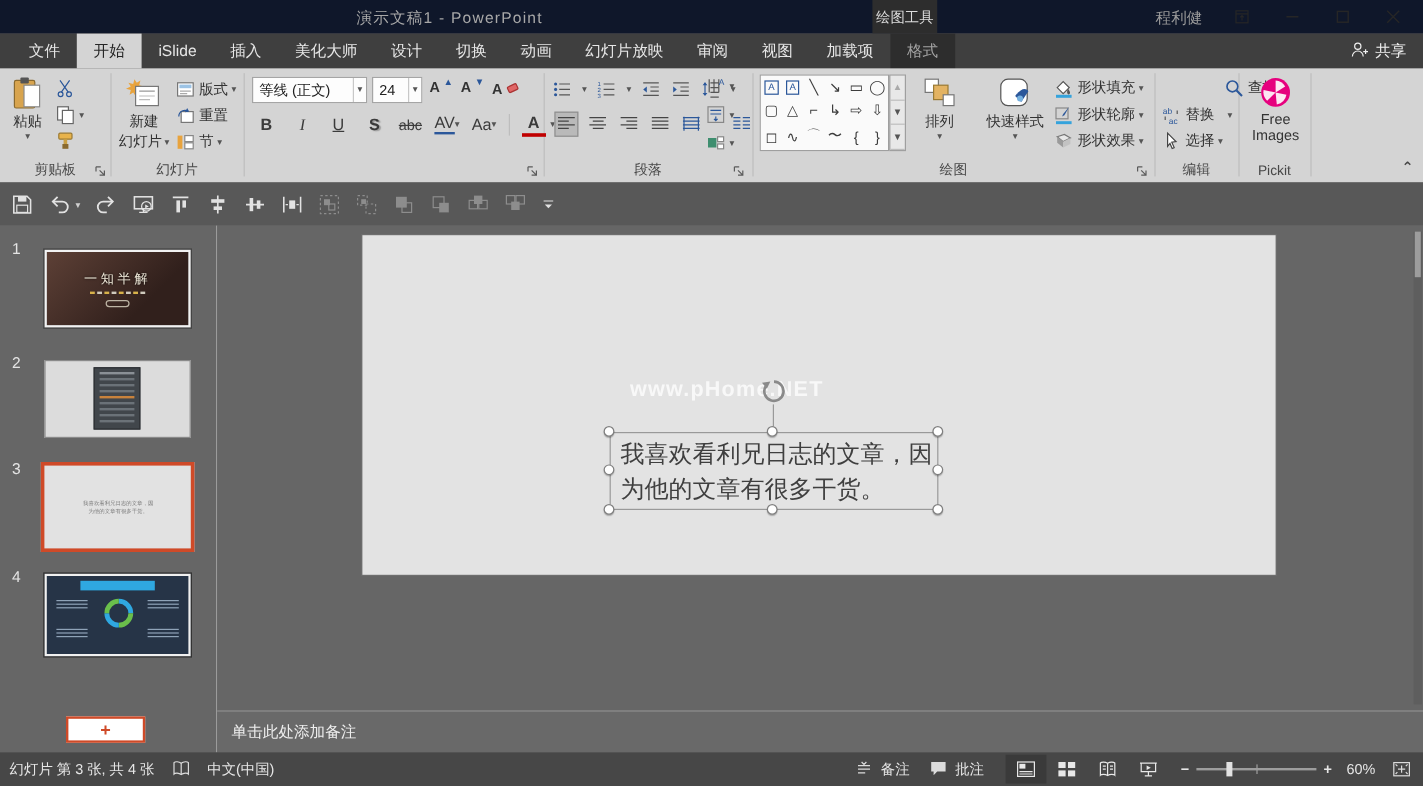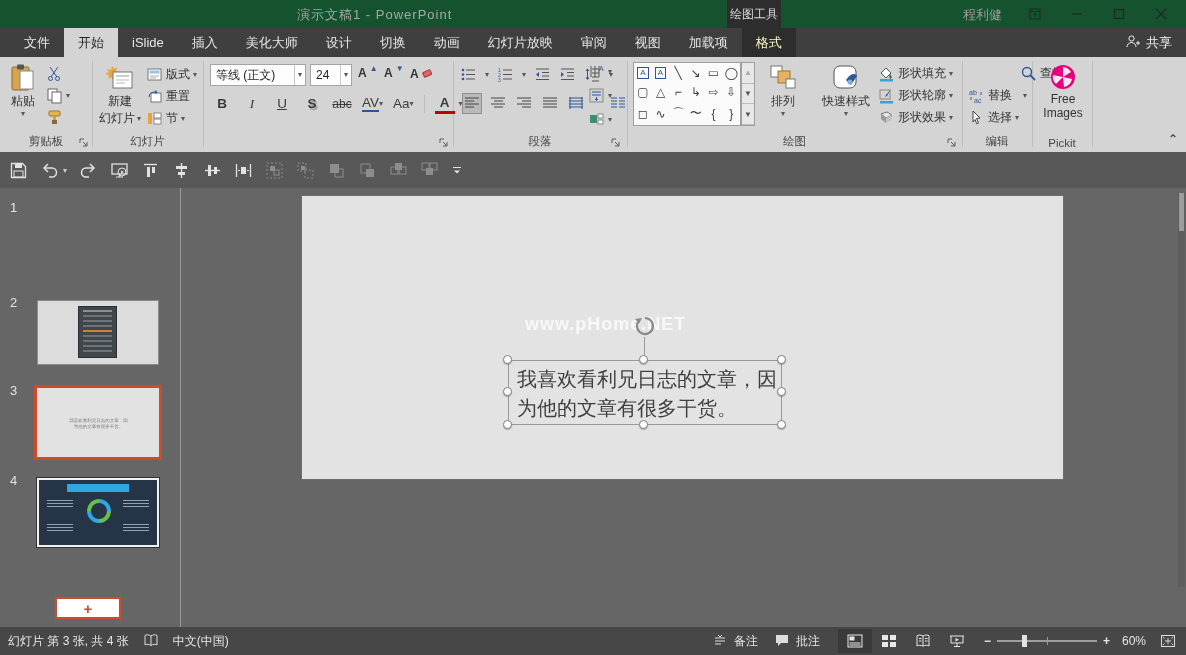--- a/index.html
+++ b/index.html
@@ -1,34 +1,34 @@
 <!DOCTYPE html>
 <html><head>
 <meta charset="utf-8">
 <style>
   * { margin:0; padding:0; box-sizing:border-box; font-family:"Liberation Sans","DejaVu Sans",sans-serif; }
   html,body { width:1186px; height:655px; overflow:hidden; background:#666; }
   .app { position:relative; width:1186px; height:655px; }
   .dots { background-image:radial-gradient(rgba(255,255,255,.07) 1px, transparent 1.2px); background-size:3px 3px; }
 
   
-  .titlebar { position:absolute; left:0; top:0; width:1186px; height:28px; background:#14532d; }
+  .titlebar { position:absolute; left:0; top:0; width:1186px; height:28px; background:#0f172a; }
   .tb-title { position:absolute; left:297px; top:6px; font-size:13px; color:#a8a8a8; letter-spacing:1px; }
   .ctx-head { position:absolute; left:727px; top:0; width:54px; height:28px; background:#2d2d2d; color:#dcdcdc; font-size:12px; display:flex; align-items:center; justify-content:center; }
   .tb-user { position:absolute; left:963px; top:6px; font-size:13px; color:#9a9a9a; }
   .winbtns { position:absolute; right:4px; top:0; height:28px; display:flex; }
   .winbtn { width:42px; height:28px; display:flex; align-items:center; justify-content:center; color:#262626; }
   .winbtn svg { width:12px; height:12px; }
 
   
   .tabrow { position:absolute; left:0; top:28px; width:1186px; height:29px; background:#3f3f3f; display:flex; align-items:stretch; }
   .tab { padding:0 14px; display:flex; align-items:center; font-size:13px; color:#e6e6e6; cursor:default; }
   .tab.file { margin-left:10px; }
   .tab.active { background:#d4d4d4; color:#262626; }
-  .tab.ctx { background:#2d2d2d; color:#fef9c3; width:54px; justify-content:center; padding:0; }
+  .tab.ctx { background:#2d2d2d; color:#a3a3a3; width:54px; justify-content:center; padding:0; }
   .tellme { display:flex; align-items:center; gap:7px; margin-left:16px; color:#969696; font-size:13px; }
   .tellme svg { width:14px; height:14px; color:#969696; }
   .share { margin-left:auto; margin-right:14px; display:flex; align-items:center; gap:6px; color:#f0f0f0; font-size:13px; }
   .share svg { width:15px; height:15px; color:#f0f0f0; }
 
   
   .ribbon { position:absolute; left:0; top:57px; width:1186px; height:95px; background:#d4d4d4; color:#3b3b3b; font-size:12px; }
   .gdiv { position:absolute; top:4px; height:86px; width:1px; background:#bdbdbd; }
   .glabel { position:absolute; bottom:3px; font-size:11.5px; color:#474747; text-align:center; }
   .launcher { position:absolute; bottom:4px; width:11px; height:11px; color:#5a5a5a; }
@@ -588,20 +588,34 @@
     <span class="qicon" style="width:12px"><svg viewBox="0 0 12 12">
           <path d="M2 3 h8" stroke="currentColor"></path>
           <path d="M3 6 L6 9 L9 6z" fill="currentColor"></path>
         </svg></span>
   </div>
 
   <div class="workspace">
 
     <div class="thumbs">
       <span class="tnum" style="top:12px">1</span>
+      <div class="thumb t1">
+        <span class="t1title">一知半解</span>
+        <span class="t1sub">
+            <i></i>
+            <i></i>
+            <i></i>
+            <i></i>
+            <i></i>
+            <i></i>
+            <i></i>
+            <i></i>
+          </span>
+        <span class="t1btn"></span>
+      </div>
       <span class="tnum" style="top:107px">2</span>
       <div class="thumb t2">
         <div class="dlg">
             <i style="background:#8a9096"></i>
             <i></i>
             <i></i>
             <i></i>
             <i class="hot"></i>
             <i></i>
             <i></i>
@@ -668,20 +682,23 @@
         <span class="handle" style="left:475px;top:191px"></span>
         <span class="handle" style="left:201px;top:224px"></span>
         <span class="handle" style="left:337px;top:224px"></span>
         <span class="handle" style="left:475px;top:224px"></span>
       </div>
       <div class="vscroll">
           <i></i>
         </div>
     </div>
 
+    <div class="notes">
+      <span>单击此处添加备注</span>
+    </div>
   </div>
 
   <div class="statusbar dots">
     <span style="margin-left:8px">幻灯片 第 3 张, 共 4 张</span>
     <span class="sb-ic" style="margin-left:14px"><svg viewBox="0 0 16 16">
           <path d="M8 3 C6 1.5 3 1.5 2 2.5 V12 C3 11 6 11 8 12.5 C10 11 13 11 14 12 V2.5 C13 1.5 10 1.5 8 3z" fill="none" stroke="currentColor"></path>
           <path d="M8 3 v9.5" stroke="currentColor"></path>
         </svg></span>
     <span style="margin-left:14px">中文(中国)</span>
 

